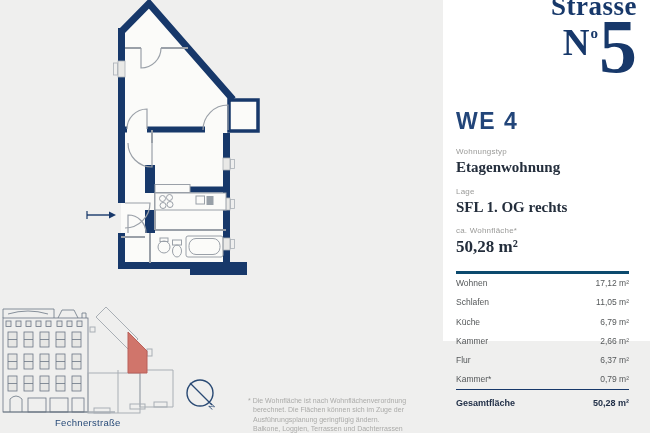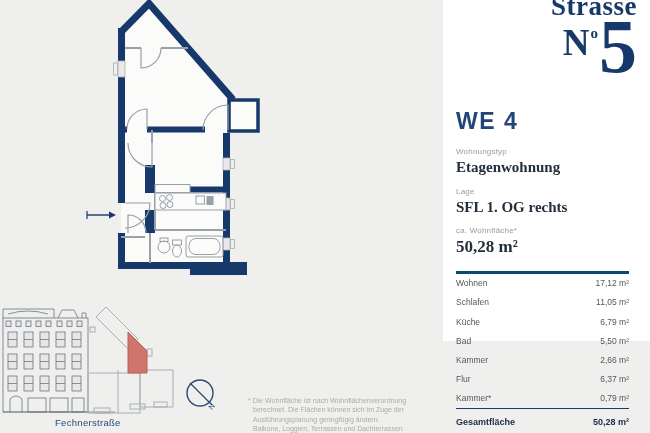--- a/index.html
+++ b/index.html
@@ -225,24 +225,20 @@
             </tr>
           <tr>
             <td>Schlafen</td>
             <td class="num">11,05 m²</td>
             </tr>
           <tr>
             <td>Küche</td>
             <td class="num">6,79 m²</td>
             </tr>
           <tr>
-            <td>Bad</td>
-            <td class="num">5,50 m²</td>
-            </tr>
-          <tr>
             <td>Kammer</td>
             <td class="num">2,66 m²</td>
             </tr>
           <tr>
             <td>Flur</td>
             <td class="num">6,37 m²</td>
             </tr>
           <tr>
             <td>Kammer*</td>
             <td class="num">0,79 m²</td>

